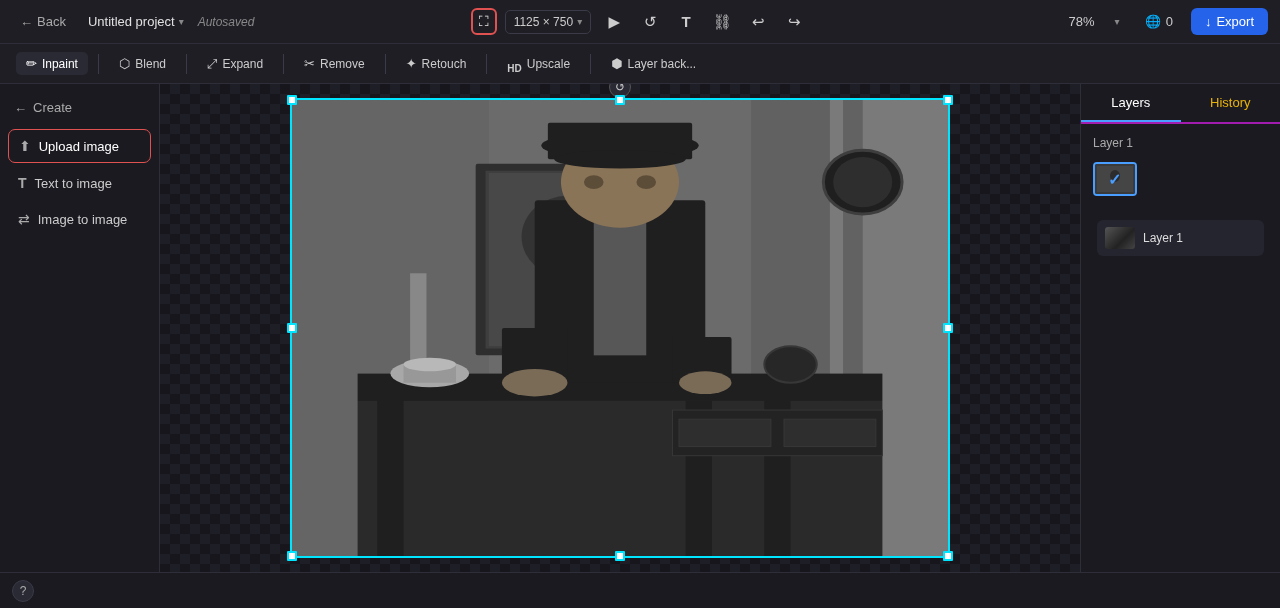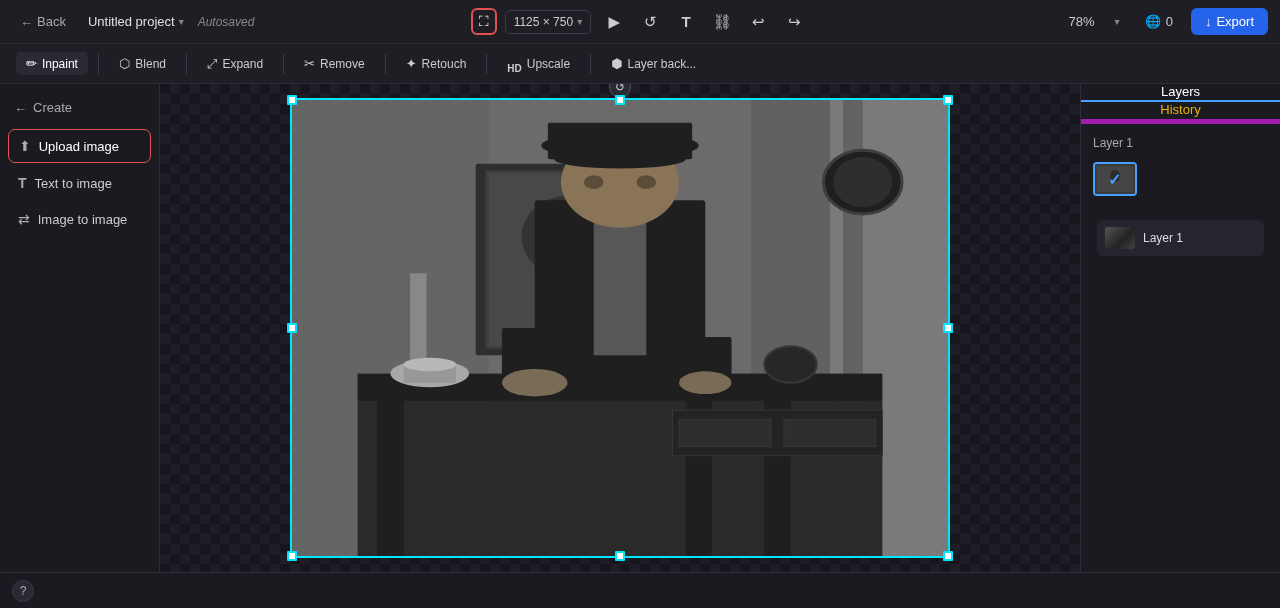--- a/index.html
+++ b/index.html
@@ -274,23 +274,22 @@
     .right-sidebar {
       width: 200px;
       background: #1a1a20;
       border-left: 1px solid #2e2e38;
       display: flex;
       flex-direction: column;
       flex-shrink: 0;
     }
     .right-tabs {
       display: flex;
-      border-bottom: 5px solid #a21caf;
+      border-bottom: 2px solid #a21caf;
       height: 40px;
-      flex-direction: column;
     }
     .right-tab {
       flex: 1;
       display: flex;
       align-items: center;
       justify-content: center;
       cursor: pointer;
       color: #eab308;
       font-size: 13px;
       border-bottom: 2px solid transparent;

